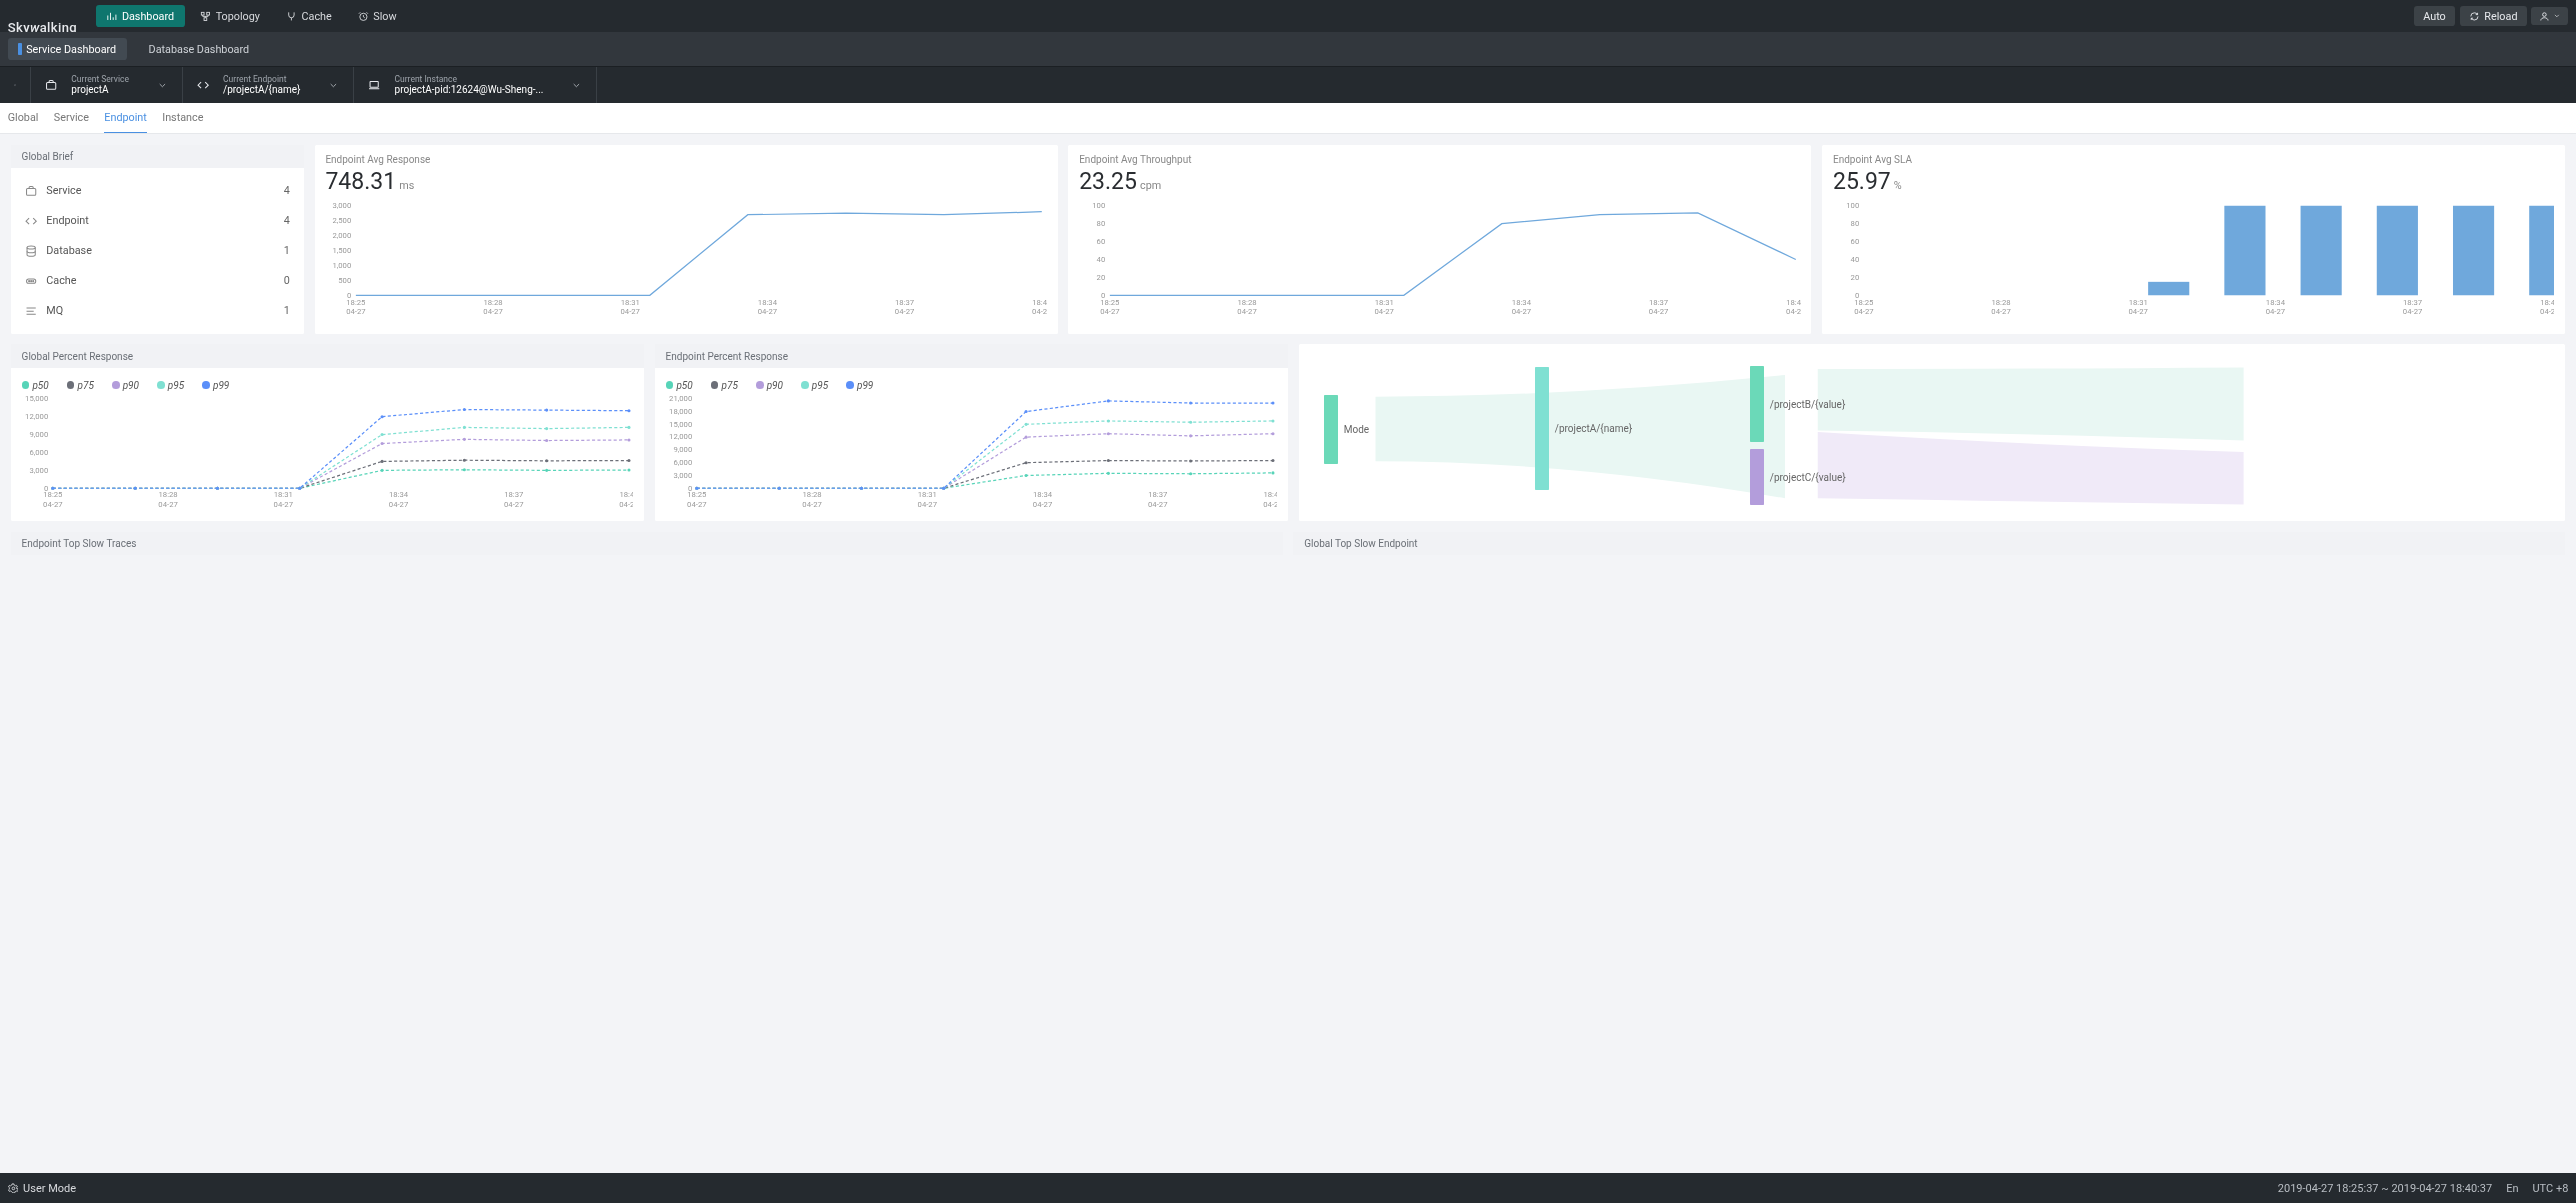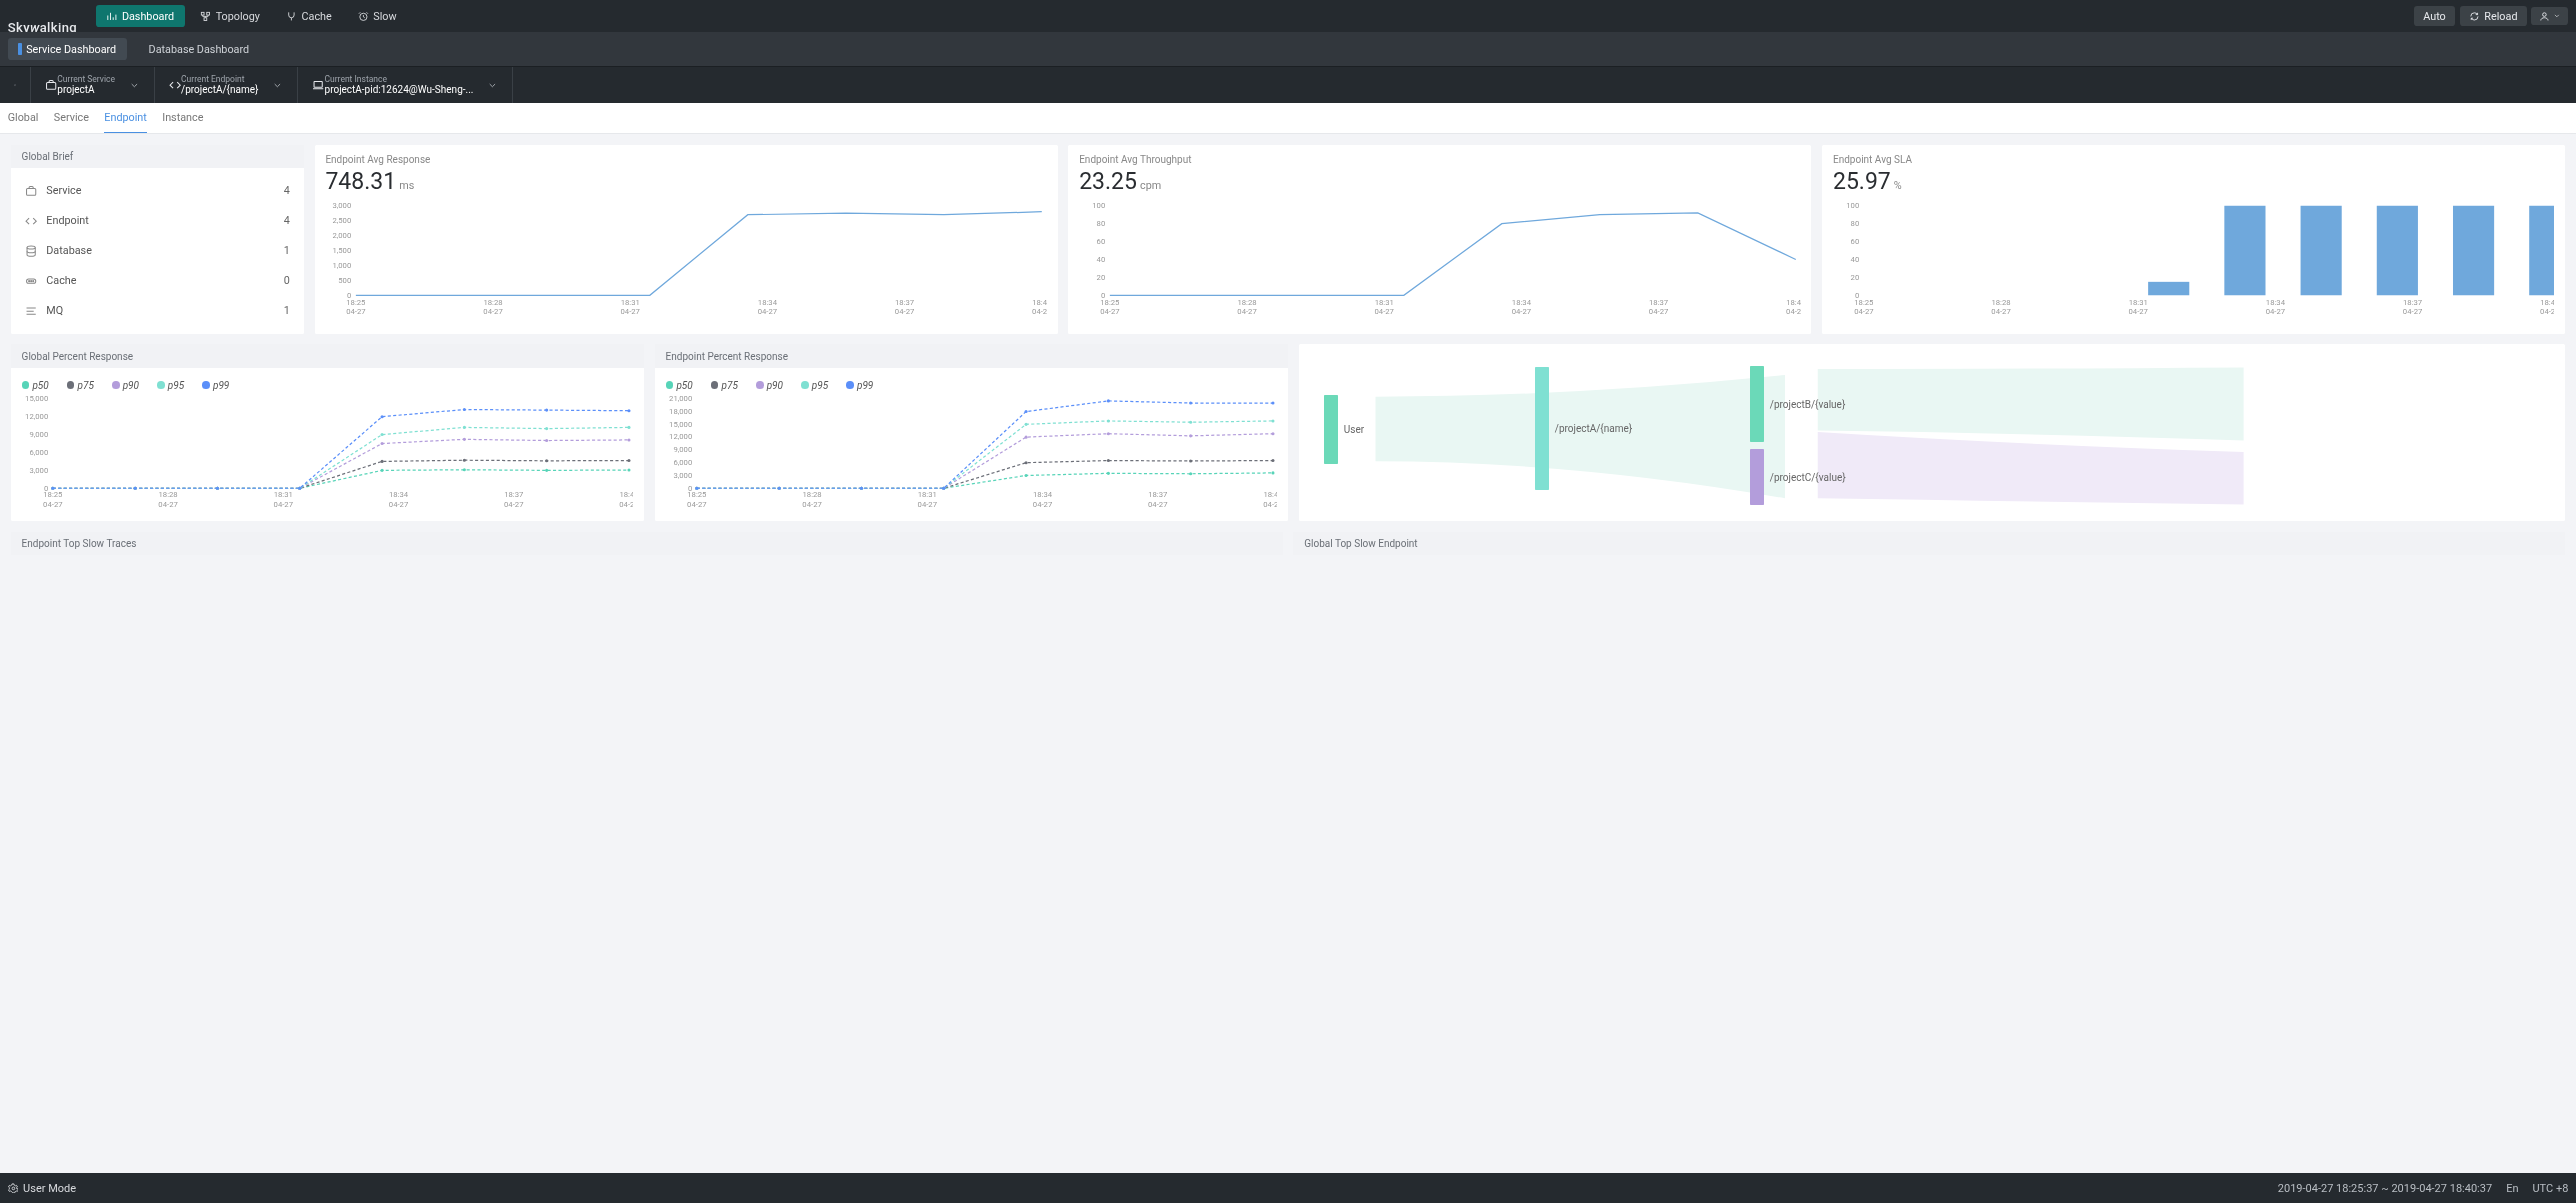--- a/index.html
+++ b/index.html
@@ -53,21 +53,21 @@
   .subnav .tabbtn.active { background:#424a52; color:#fff; display:flex; align-items:center; gap:4.6px; }
   .subnav .indicator { width:3.1px; height:12.3px; background:#4a90e2; display:inline-block; border-radius:0.8px; }
 
   
   .selectors {
     background:#252a2f; color:#e7e9ed;
     display:flex; align-items:stretch; height:37px;
     border-top:0.8px solid #1b1f23;
   }
   .selectors .cell {
-    display:flex; align-items:center; gap:0;
+    display:flex; align-items:center; gap:14px;
     padding:0 14px;
     border-right:0.8px solid #3a4046;
   }
   .selectors .refresh { width:31px; justify-content:center; cursor:pointer; }
   .selectors .labelcol { display:flex; flex-direction:column; line-height:1.2; }
   .selectors .labelcol .lbl { font-size:8.5px; color:#9ea4ab; }
   .selectors .labelcol .val { font-size:10px; color:#fff; }
   .selectors .chev { margin-left:14px; color:#aeb3b9; }
 
   
@@ -608,21 +608,21 @@
         <div class="depmap">
           <svg width="100%" height="100%" viewBox="0 0 760 200" preserveAspectRatio="none" style="position:absolute;left:0;top:0">
             <path d="M40 100 C180 100 140 100 292 100" fill="none"></path>
             <path d="M40 58  Q160 58  290 30  L290 190 Q160 142 40 142 Z" fill="#e9f7f3"></path>
             <path d="M310 22 Q430 22 570 20 L570 115 Q430 105 310 102 Z" fill="#e9f7f3"></path>
             <path d="M310 104 Q430 120 570 130 L570 198 Q430 194 310 190 Z" fill="#f0eaf8"></path>
           </svg>
 
           <div class="depnode" style="left:14px; top:43px">
             <span class="bar" style="height:69px;background:#6bd9b8"></span>
-            <span>User</span>
+            <span>Mode</span>
           </div>
           <div class="depnode" style="left:225px; top:15.4px">
             <span class="bar" style="height:123px;background:#7fe0d2"></span>
             <span>/projectA/{name}</span>
           </div>
           <div class="depnode" style="left:440px; top:14px">
             <span class="bar" style="height:76px;background:#6bd9b8"></span>
             <span>/projectB/{value}</span>
           </div>
           <div class="depnode" style="left:440px; top:97px">

